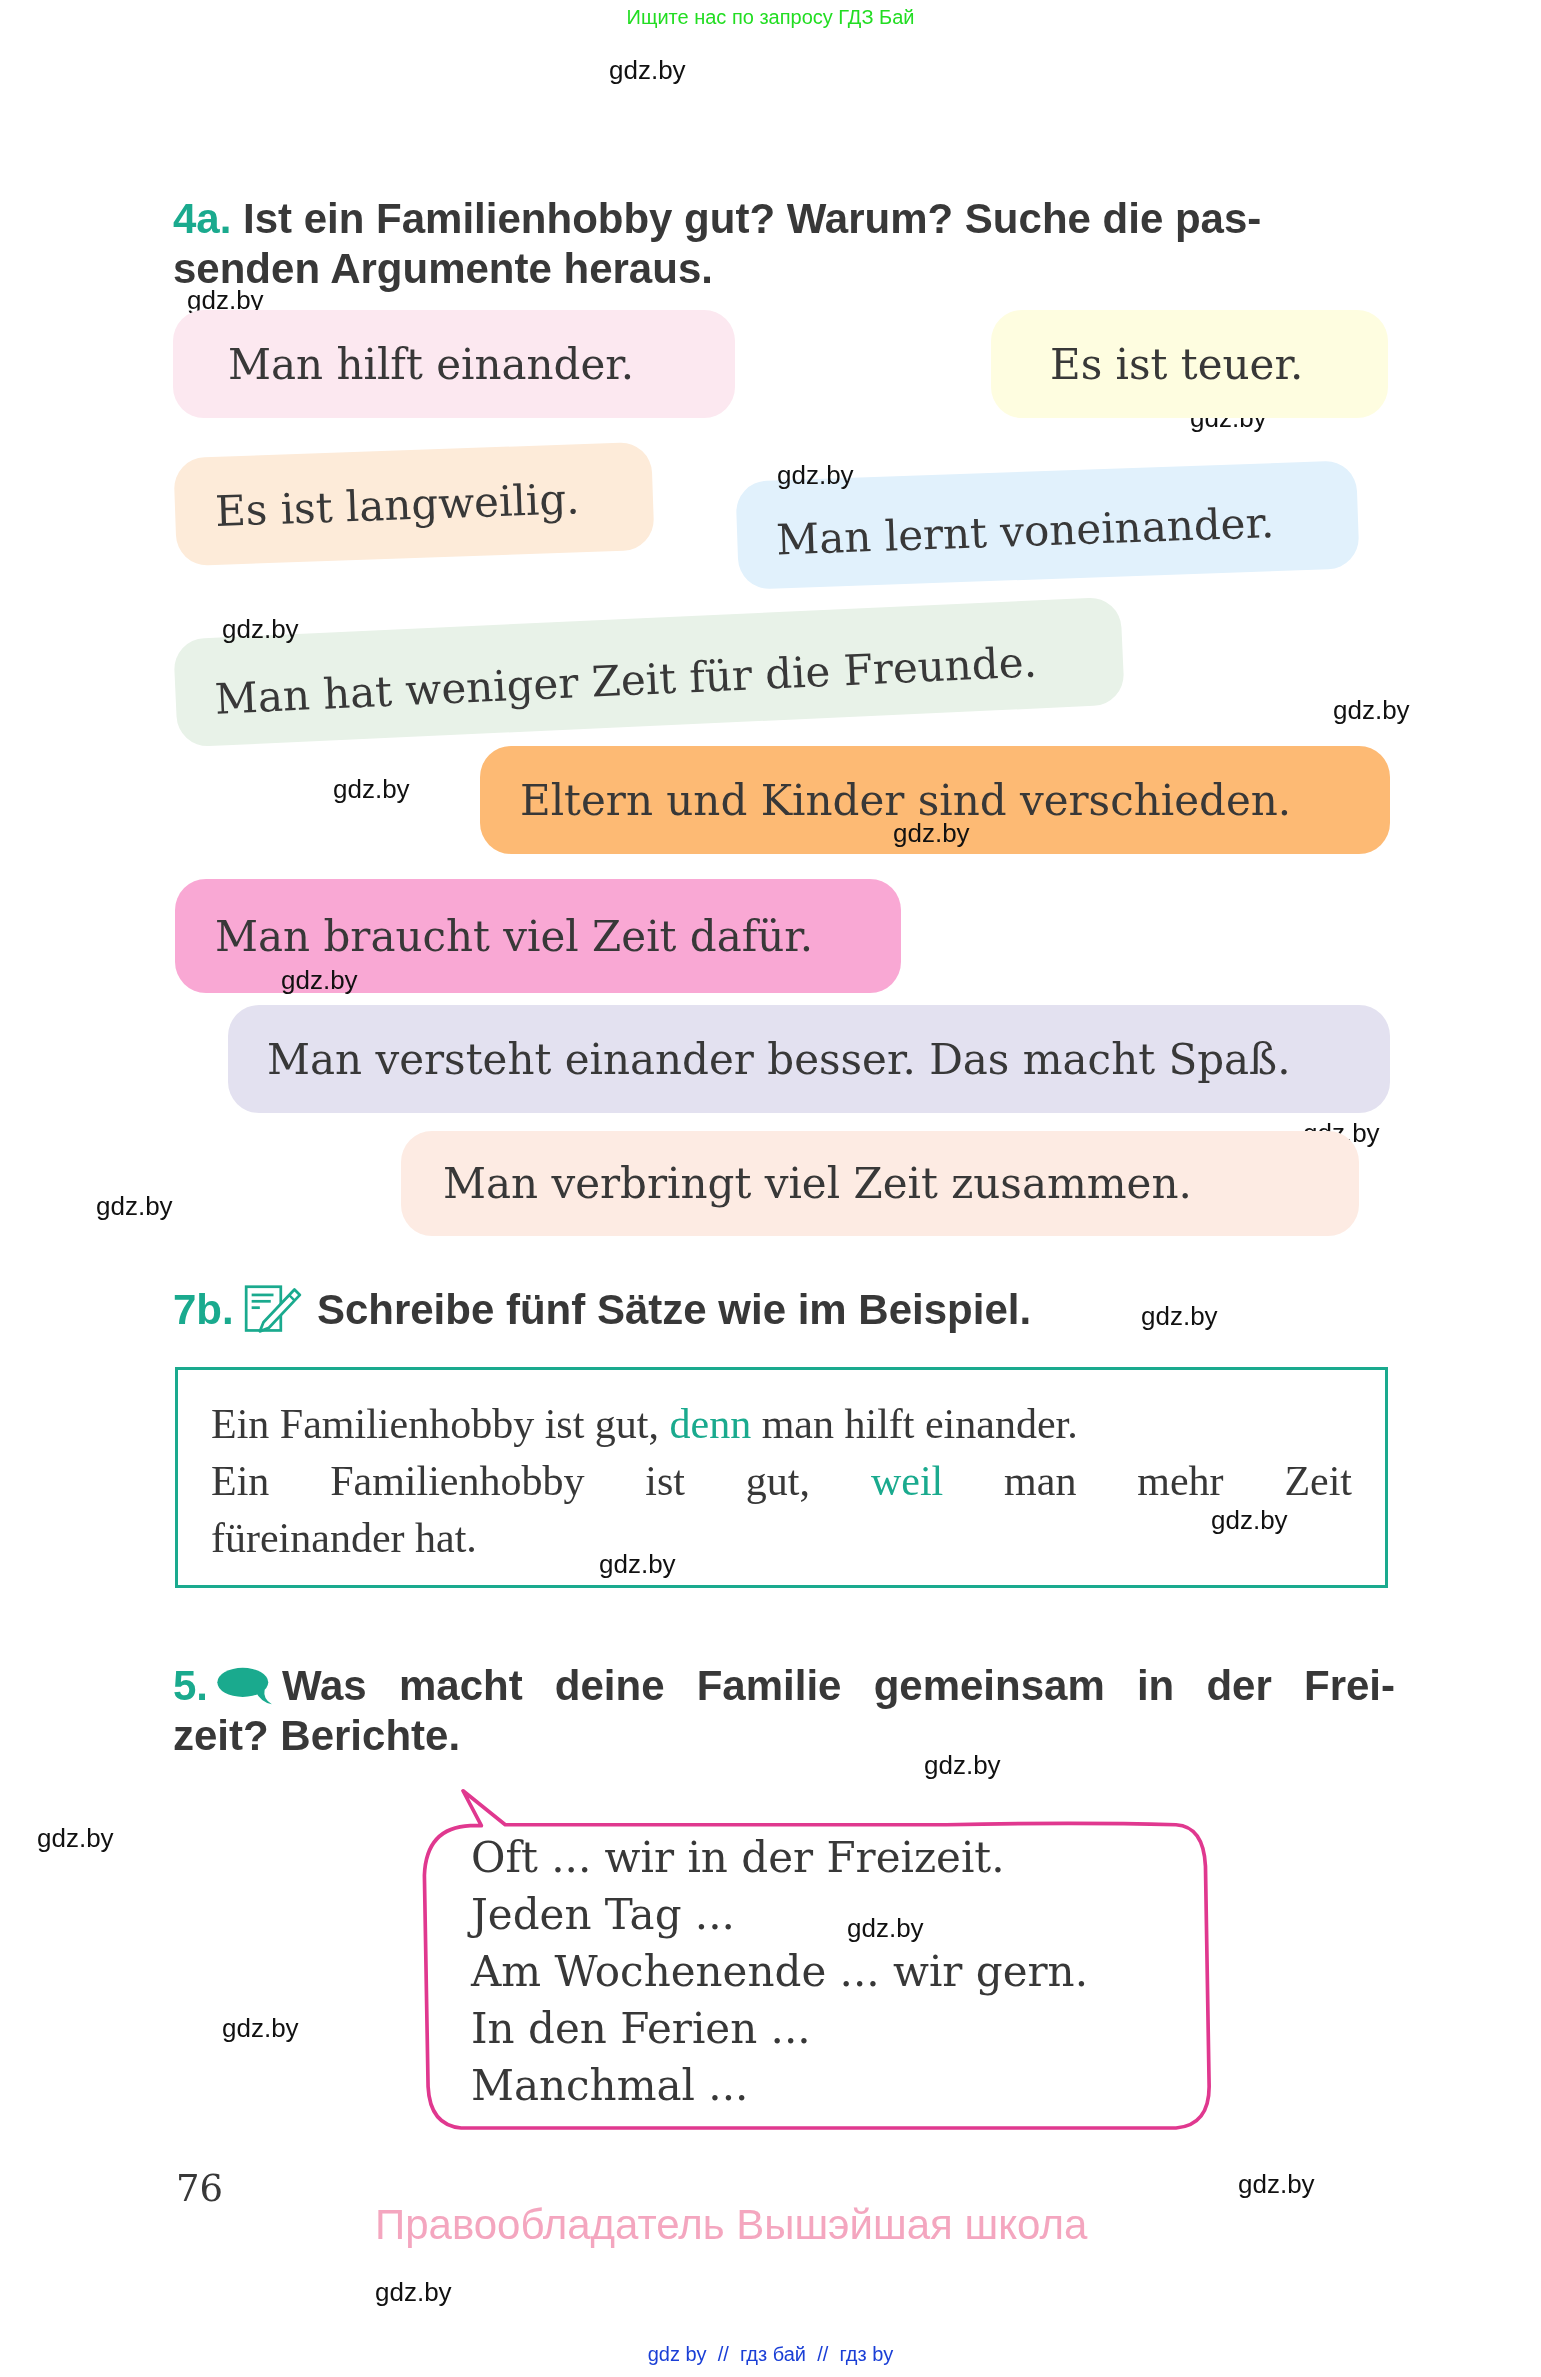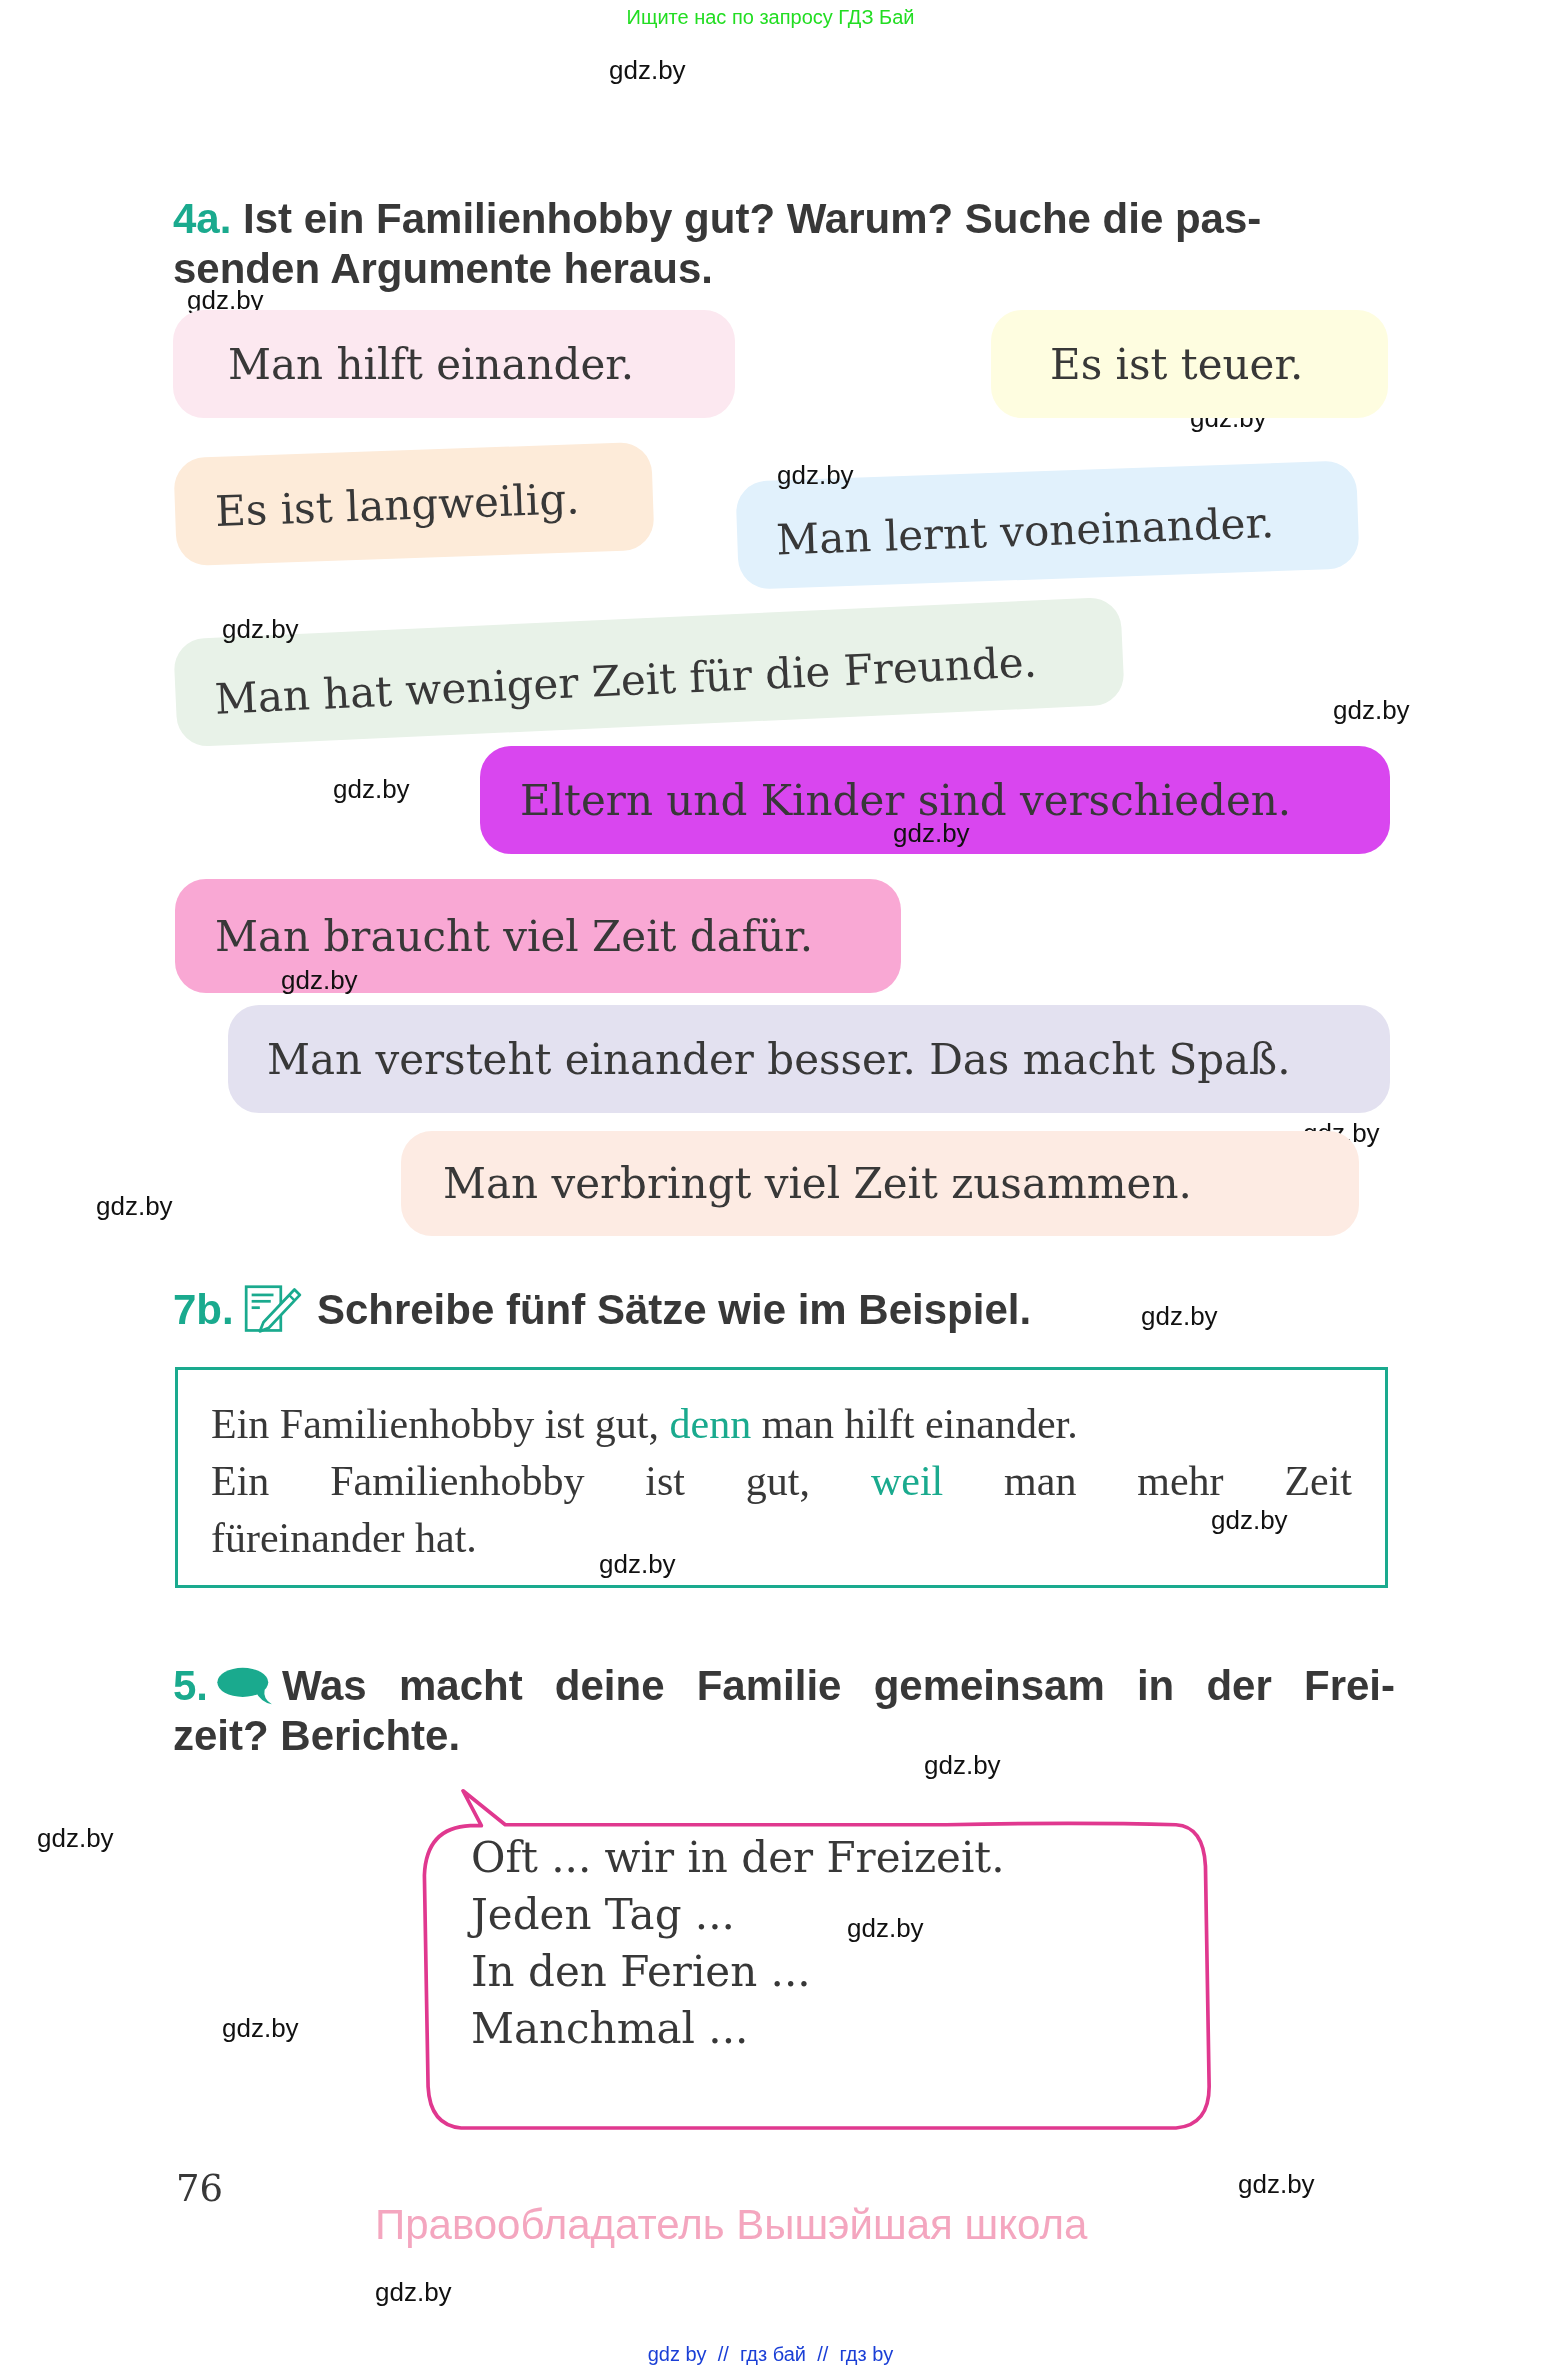--- a/index.html
+++ b/index.html
@@ -58,21 +58,21 @@
 </div>
 <div class="abs bubble" style="left:175px; top:450px; width:478px; height:108px; background:#fdebd9; padding-left:40px; transform:rotate(-2deg);">
   <span>Es ist langweilig.</span>
 </div>
 <div class="abs bubble" style="left:737px; top:471px; width:621px; height:108px; background:#e1f1fc; padding-left:39px; padding-top:11px; transform:rotate(-2deg);">
   <span>Man lernt voneinander.</span>
 </div>
 <div class="abs bubble" style="left:175px; top:618px; width:948px; height:108px; background:#e8f2e8; padding-left:39px; padding-top:14.7px; transform:rotate(-2.6deg);">
   <span>Man hat weniger Zeit für die Freunde.</span>
 </div>
-<div class="abs bubble" style="left:480px; top:746px; width:910px; height:108px; background:#d946ef; padding-left:40px;">
+<div class="abs bubble" style="left:480px; top:746px; width:910px; height:108px; background:#fdba74; padding-left:40px;">
   <span>Eltern und Kinder sind verschieden.</span>
 </div>
 <div class="abs bubble" style="left:175px; top:879px; width:726px; height:114px; background:#f9a8d4; padding-left:40px;align-items:center;">
   <span>Man braucht viel Zeit dafür.</span>
 </div>
 <div class="abs bubble" style="left:228px; top:1005px; width:1162px; height:108px; background:#e3e1f0; padding-left:39px;">
   <span>Man versteht einander besser. Das macht Spaß.</span>
 </div>
 <div class="abs bubble" style="left:401px; top:1131px; width:958px; height:105px; background:#fdebe3; padding-left:42px;">
   <span>Man verbringt viel Zeit zusammen.</span>
@@ -131,20 +131,21 @@
   </div>
   <div style="white-space:nowrap;">zeit? Berichte.</div>
 </div>
 
 <svg class="abs" style="left:395px; top:1774px;" width="827" height="368" viewBox="0 0 900 400">
   <path d="M 74 18 L 120 55 L 600 55 Q 740 52 850 55 Q 880 57 882 100 L 886 340 Q 886 382 850 385 L 72 385 Q 38 382 36 340 L 32 110 Q 34 58 82 56 L 94 56 Z" fill="none" stroke="#e0388f" stroke-width="4" stroke-linejoin="round"></path>
 </svg>
 <div class="abs speech-lines" style="left:471px; top:1829px;">
   <div>Oft ... wir in der Freizeit.</div>
   <div>Jeden Tag ...</div>
+  <div>Am Wochenende ... wir gern.</div>
   <div>In den Ferien ...</div>
   <div>Manchmal ...</div>
 </div>
 
 <div class="abs page-num" style="left:176px; top:2167px;">76</div>
 
 <div class="abs copyright" style="left:375px; top:2201px;">Правообладатель Вышэйшая школа</div>
 
 <div class="abs footer-links" style="left:0; width:1541px; top:2343px; text-align:center; white-space:pre;">gdz by  //  гдз бай  //  гдз by</div>
 

